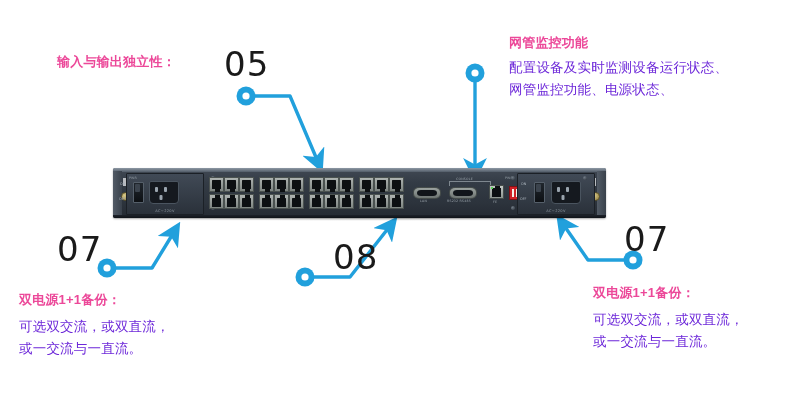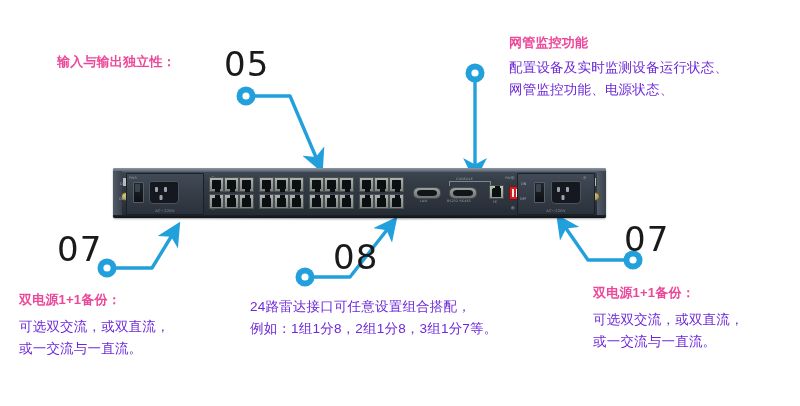--- a/index.html
+++ b/index.html
@@ -225,24 +225,20 @@
 
   <div class="callout" style="left:19px;top:290px;">
     <div class="c-title">双电源1+1备份：</div>
     <div class="c-body" style="margin-top:6px;">
       <div>可选双交流，或双直流，</div>
       <div>或一交流与一直流。</div>
     </div>
   </div>
 
   <div class="callout" style="left:250px;top:290px;">
-    <div class="c-body" style="margin-top:6px;">
-      <div>24路雷达接口可任意设置组合搭配，</div>
-      <div>例如：1组1分8，2组1分8，3组1分7等。</div>
-    </div>
   </div>
 
   <div class="callout" style="left:593px;top:283px;">
     <div class="c-title">双电源1+1备份：</div>
     <div class="c-body" style="margin-top:6px;">
       <div>可选双交流，或双直流，</div>
       <div>或一交流与一直流。</div>
     </div>
   </div>
 

